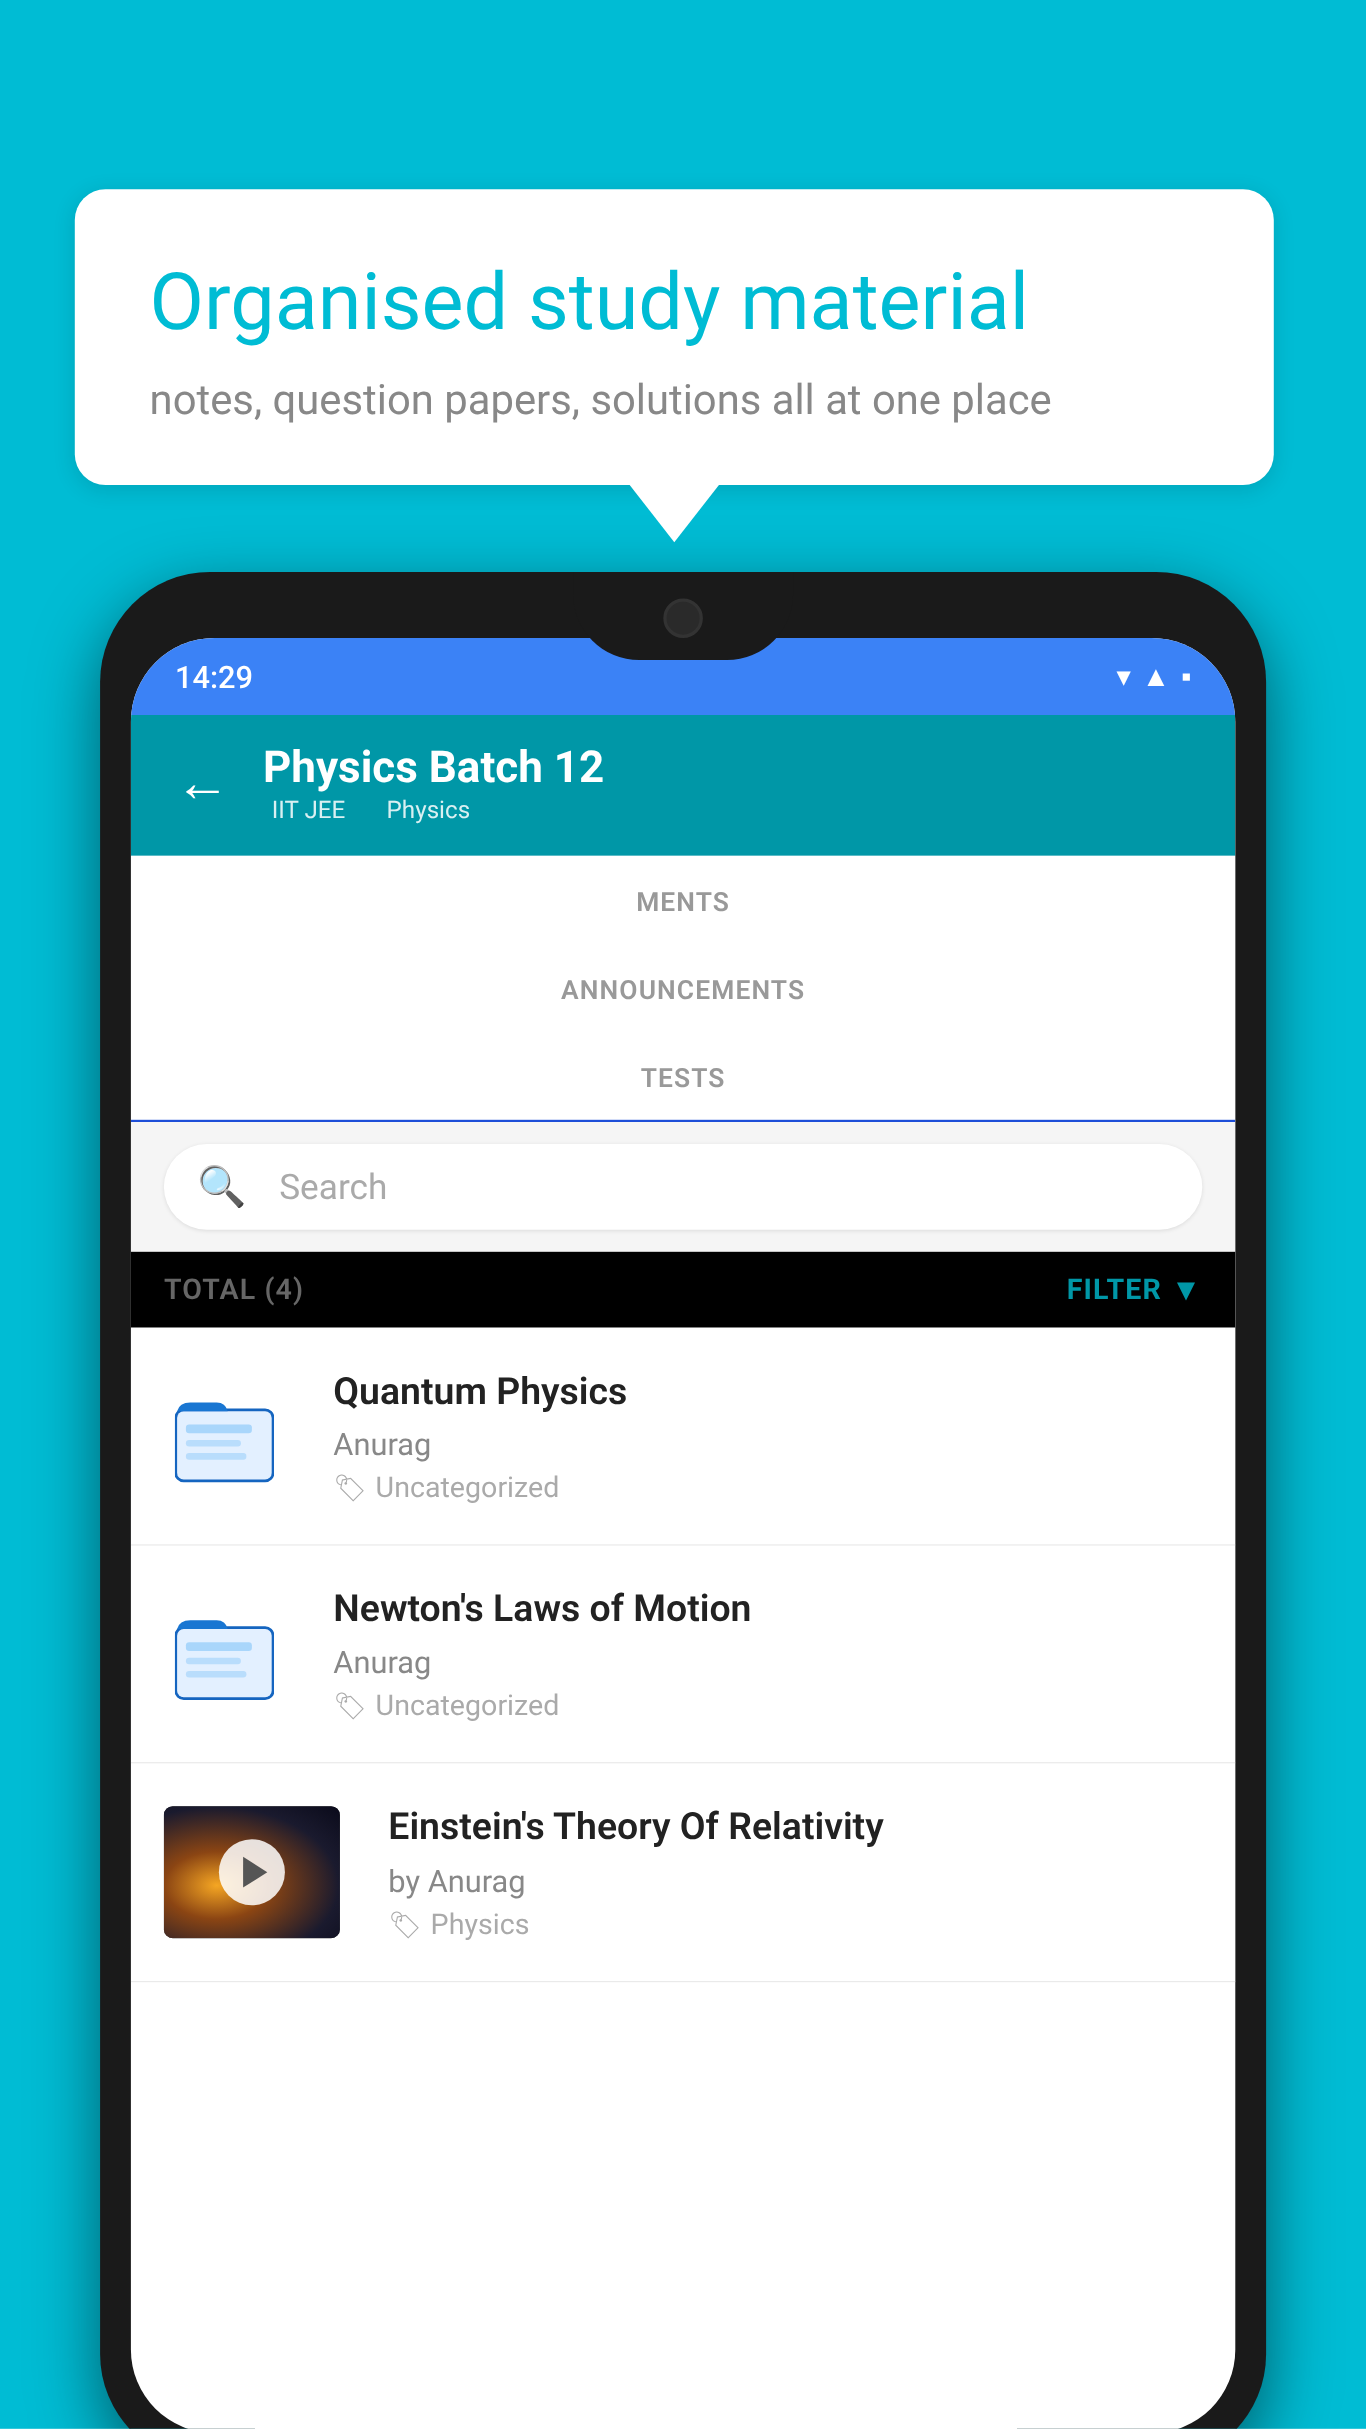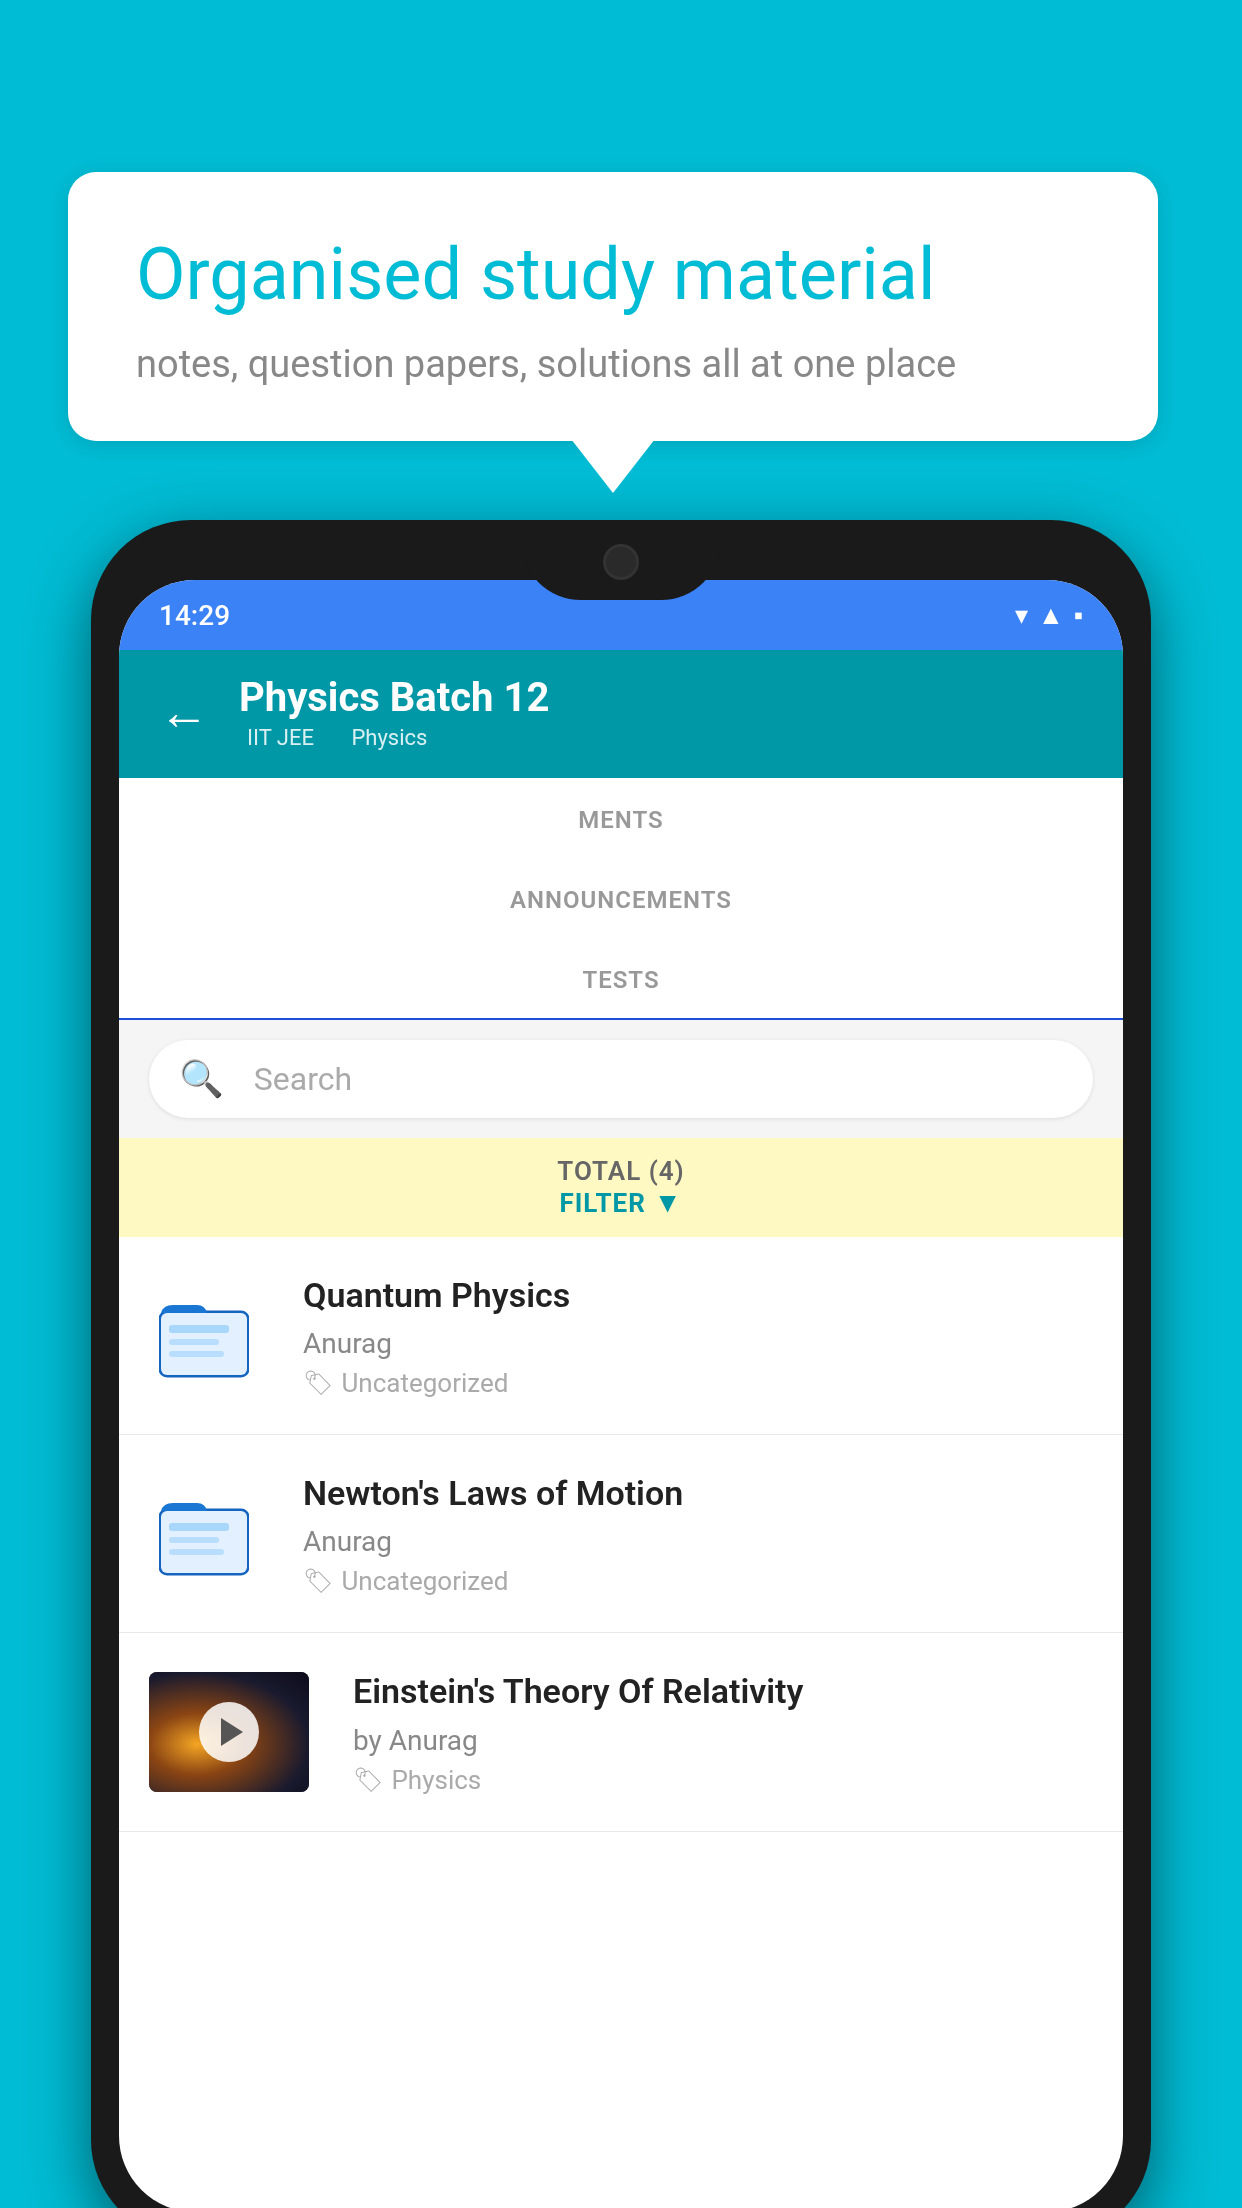--- a/index.html
+++ b/index.html
@@ -233,26 +233,25 @@
     }
 
     .search-text {
       color: #aaa;
       font-size: 32px;
       margin-left: 12px;
     }
 
     
     .filter-row {
-      background: #fef9c3;
+      background: #000000;
       padding: 18px 30px;
       display: flex;
       justify-content: space-between;
       align-items: center;
-      flex-direction: column;
     }
 
     .total-label {
       color: #666;
       font-size: 26px;
       font-weight: 600;
       letter-spacing: 1px;
     }
 
     .filter-btn {

